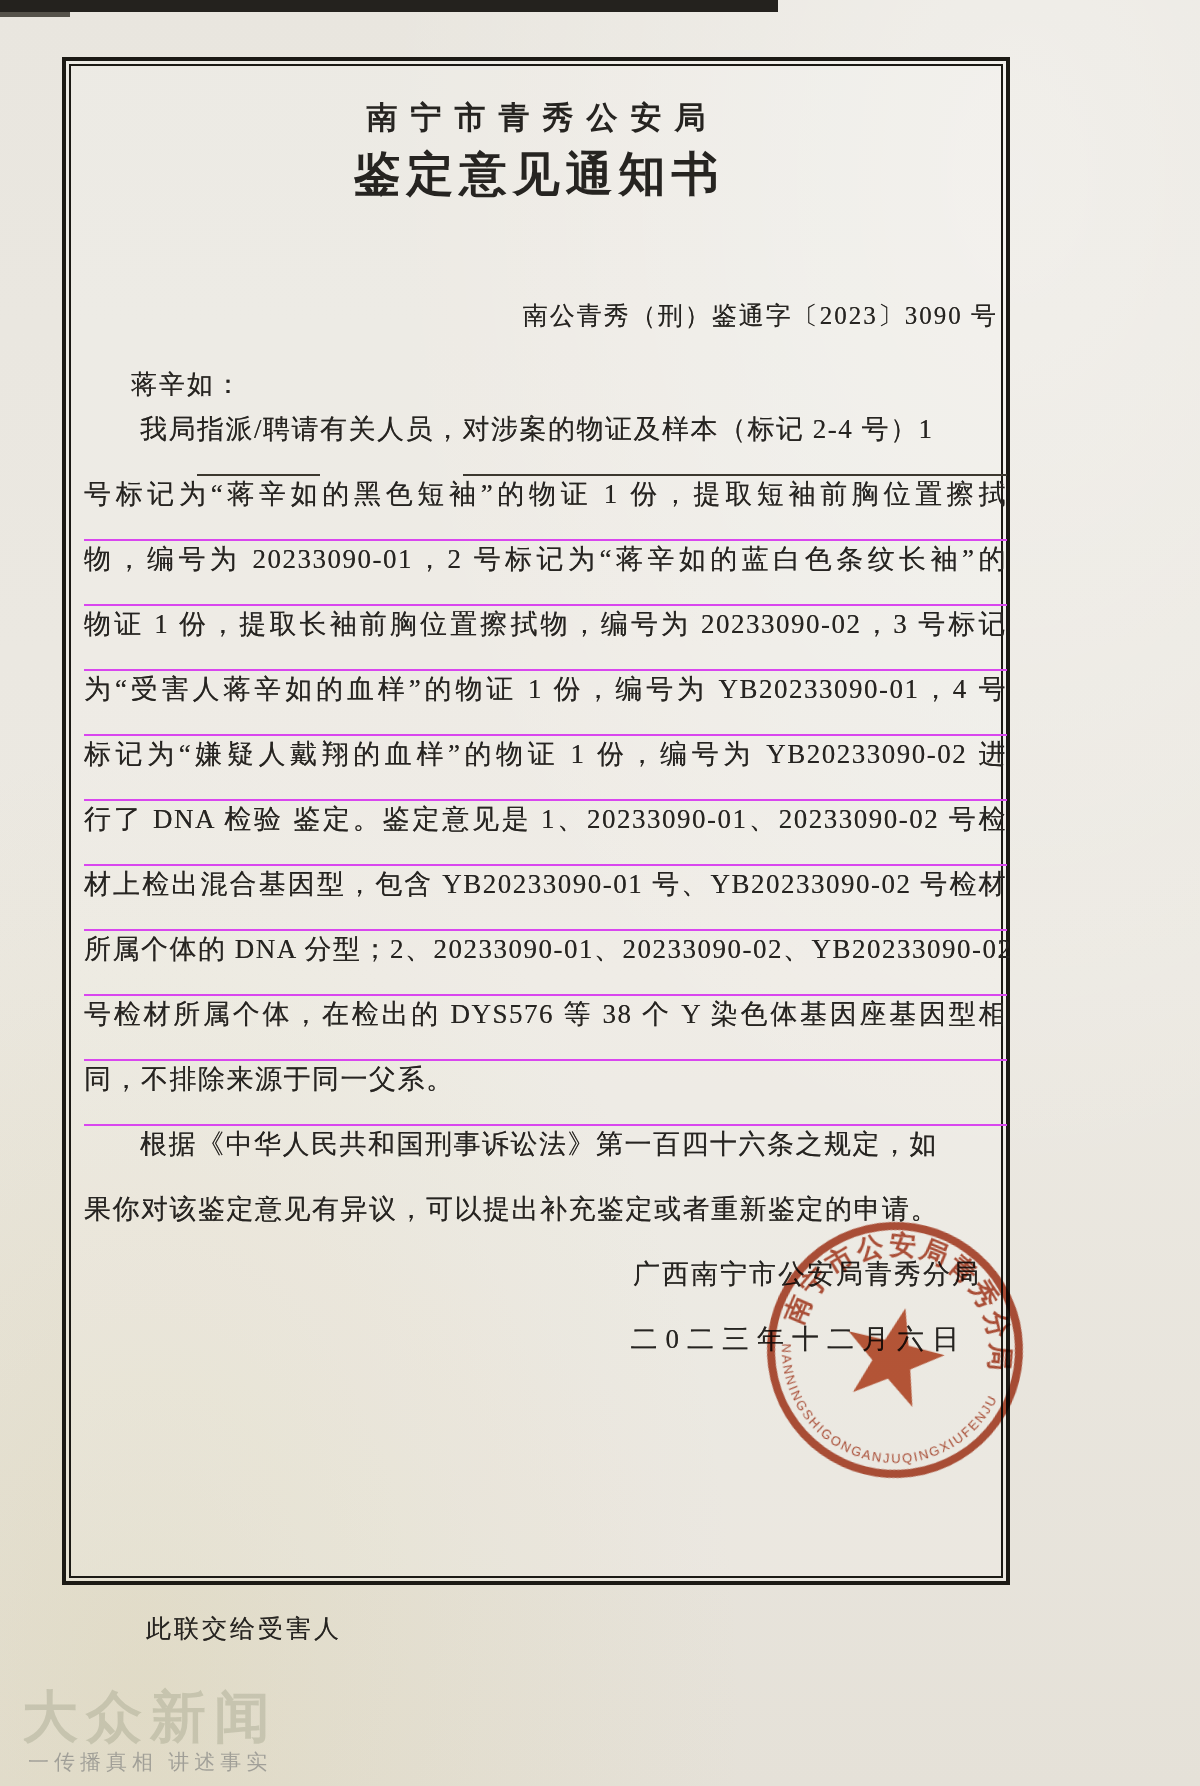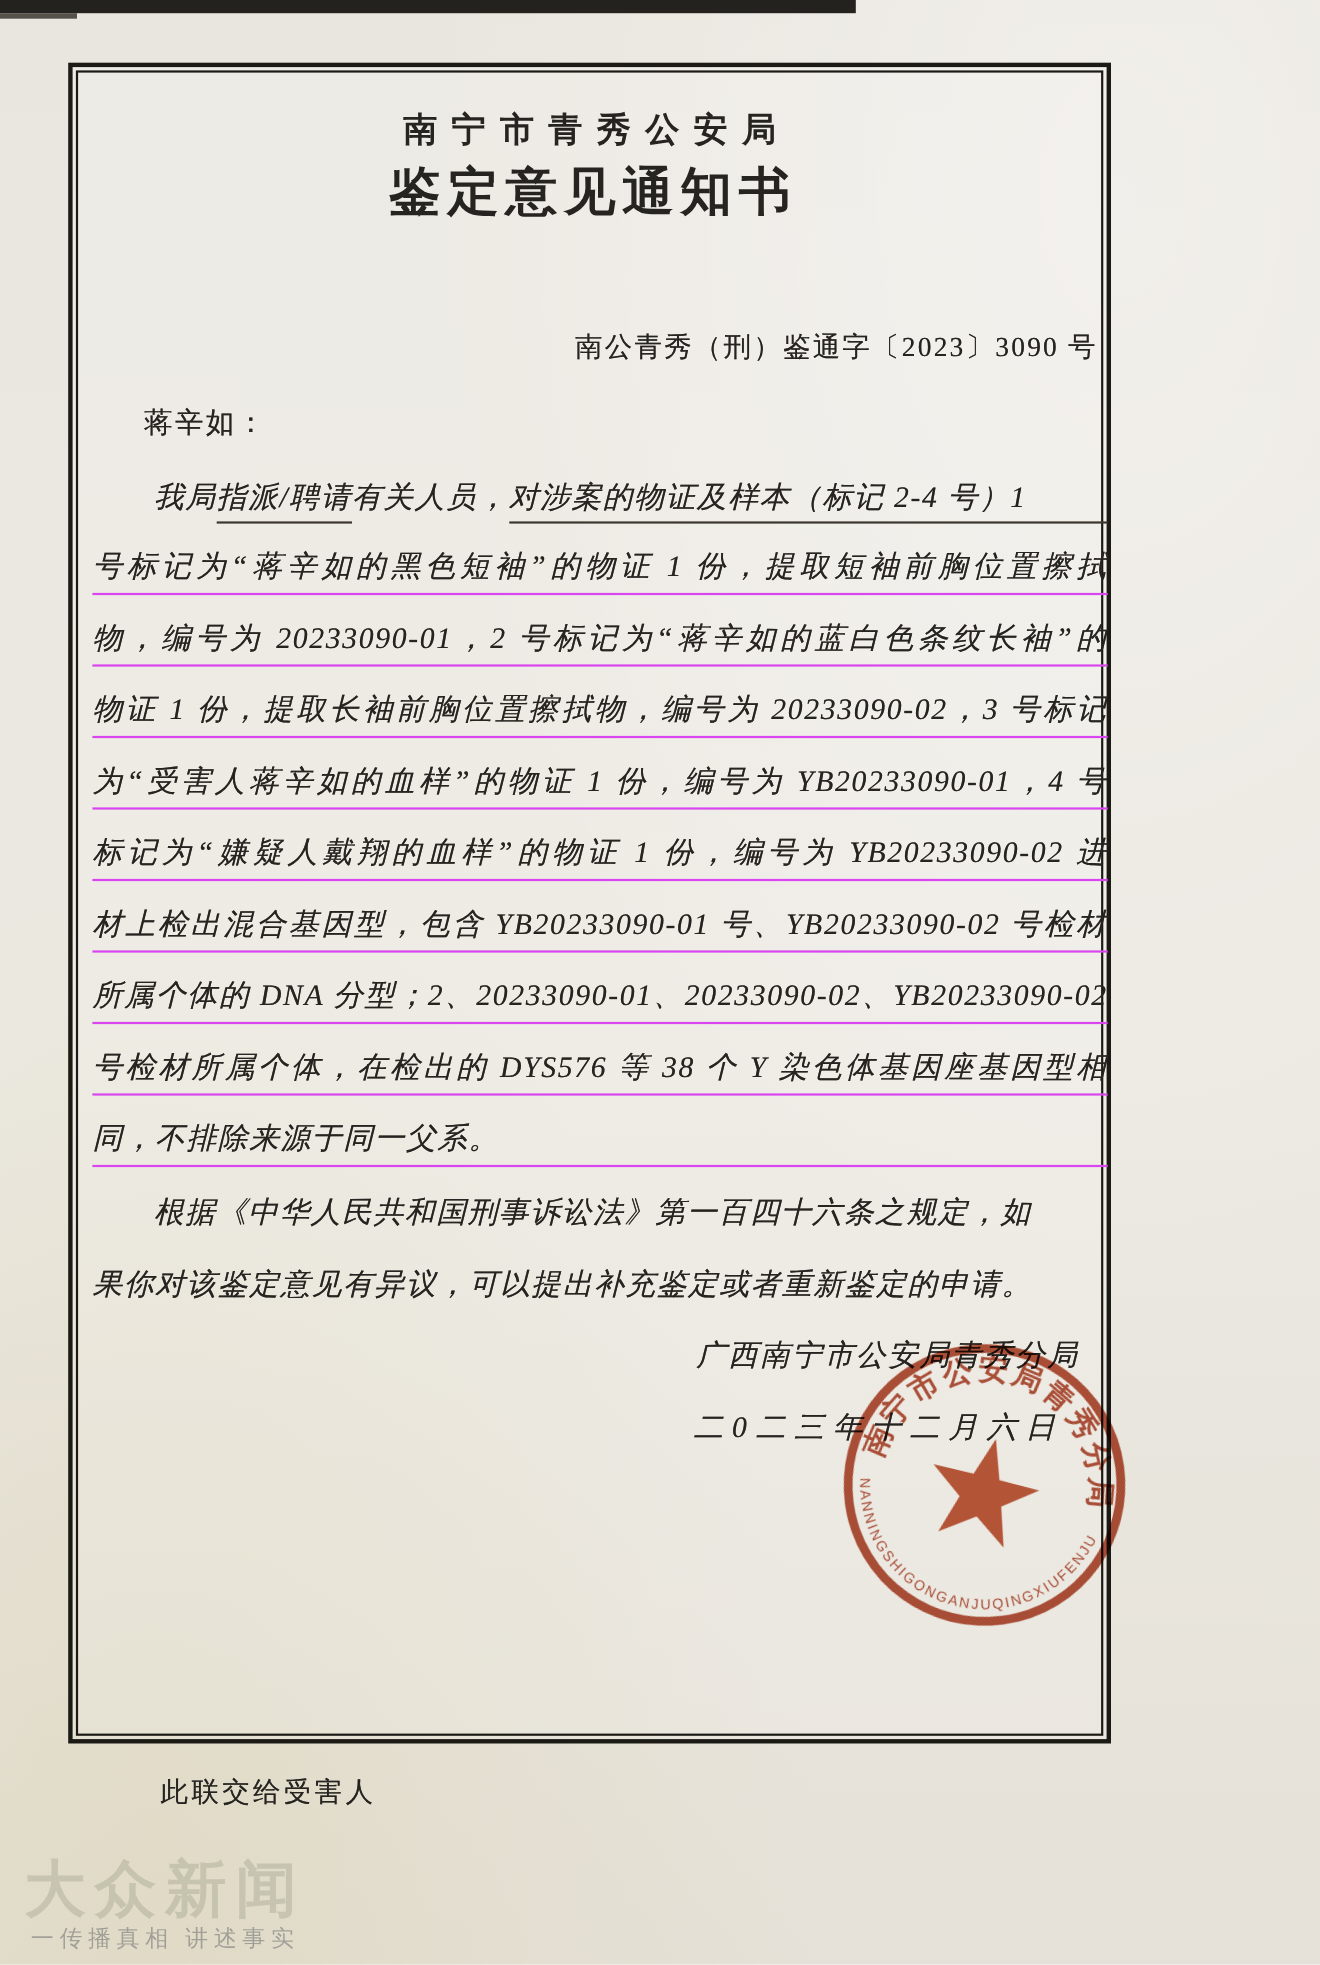--- a/index.html
+++ b/index.html
@@ -29,26 +29,26 @@
   .doc-title{position:absolute;left:0;top:82px;width:100%;text-align:center;
     font-size:47px;font-weight:bold;letter-spacing:6px;text-indent:6px;}
   .copy-label{position:absolute;left:0;top:162px;width:100%;text-align:center;
     font-size:28px;font-weight:bold;letter-spacing:4px;}
   .doc-number{position:absolute;right:8px;top:238px;font-size:25px;letter-spacing:2px;
     text-shadow:0 0 .6px rgba(40,36,30,.65);}
   .addressee{position:absolute;left:20px;top:306px;font-size:26px;letter-spacing:2px;
     text-shadow:0 0 .6px rgba(40,36,30,.65);margin-left:45px;}
 
   .body-lines{position:absolute;left:18px;top:350px;width:923px;}
-  .row{height:65px;display:flex;align-items:flex-end;padding-bottom:6px;box-sizing:border-box;
+  .row{height:65px;display:flex;padding-bottom:6px;box-sizing:border-box;
     font-size:27px;letter-spacing:1.5px;white-space:nowrap;
-    text-shadow:0 0 .6px rgba(40,36,30,.65);font-style:italic;}
+    text-shadow:0 0 .6px rgba(40,36,30,.65);}
   .row.ruled{border-bottom:2px solid #d946ef;}
   .row.ruled .t{width:100%;text-align:justify;text-align-last:justify;}
-  .row.ruled.short .t{width:100%;text-align:left;text-align-last:left;margin-top:24px;}
+  .row.ruled.short .t{width:100%;text-align:left;text-align-last:left;}
   .row.indent{padding-left:56px;}
   .row.mixed span{margin-bottom:-6px;}
   .row.mixed .nofill{padding-bottom:6px;}
   .row.mixed .fill{padding-bottom:4px;border-bottom:2px solid #3c382f;}
   .row.mixed .grow{flex:1;}
   .row.sign{justify-content:flex-end;padding-right:26px;letter-spacing:2px;}
   .row.date{justify-content:flex-end;padding-right:40px;letter-spacing:8px;}
 
   .stamp{position:absolute;left:688px;top:1148px;width:282px;height:282px;
     transform:rotate(14deg);opacity:.92;mix-blend-mode:multiply;filter:blur(.5px);}
@@ -91,20 +91,23 @@
       <div class="row ruled">
         <span class="t">物证 1 份，提取长袖前胸位置擦拭物，编号为 20233090-02，3 号标记</span>
       </div>
       <div class="row ruled">
         <span class="t">为“受害人蒋辛如的血样”的物证 1 份，编号为 YB20233090-01，4 号</span>
       </div>
       <div class="row ruled">
         <span class="t">标记为“嫌疑人戴翔的血样”的物证 1 份，编号为 YB20233090-02 进</span>
       </div>
       <div class="row ruled">
+        <span class="t">行了 DNA 检验 鉴定。鉴定意见是 1、20233090-01、20233090-02 号检</span>
+      </div>
+      <div class="row ruled">
         <span class="t">材上检出混合基因型，包含 YB20233090-01 号、YB20233090-02 号检材</span>
       </div>
       <div class="row ruled">
         <span class="t">所属个体的 DNA 分型；2、20233090-01、20233090-02、YB20233090-02</span>
       </div>
       <div class="row ruled">
         <span class="t">号检材所属个体，在检出的 DYS576 等 38 个 Y 染色体基因座基因型相</span>
       </div>
       <div class="row ruled short">
         <span class="t">同，不排除来源于同一父系。</span>

